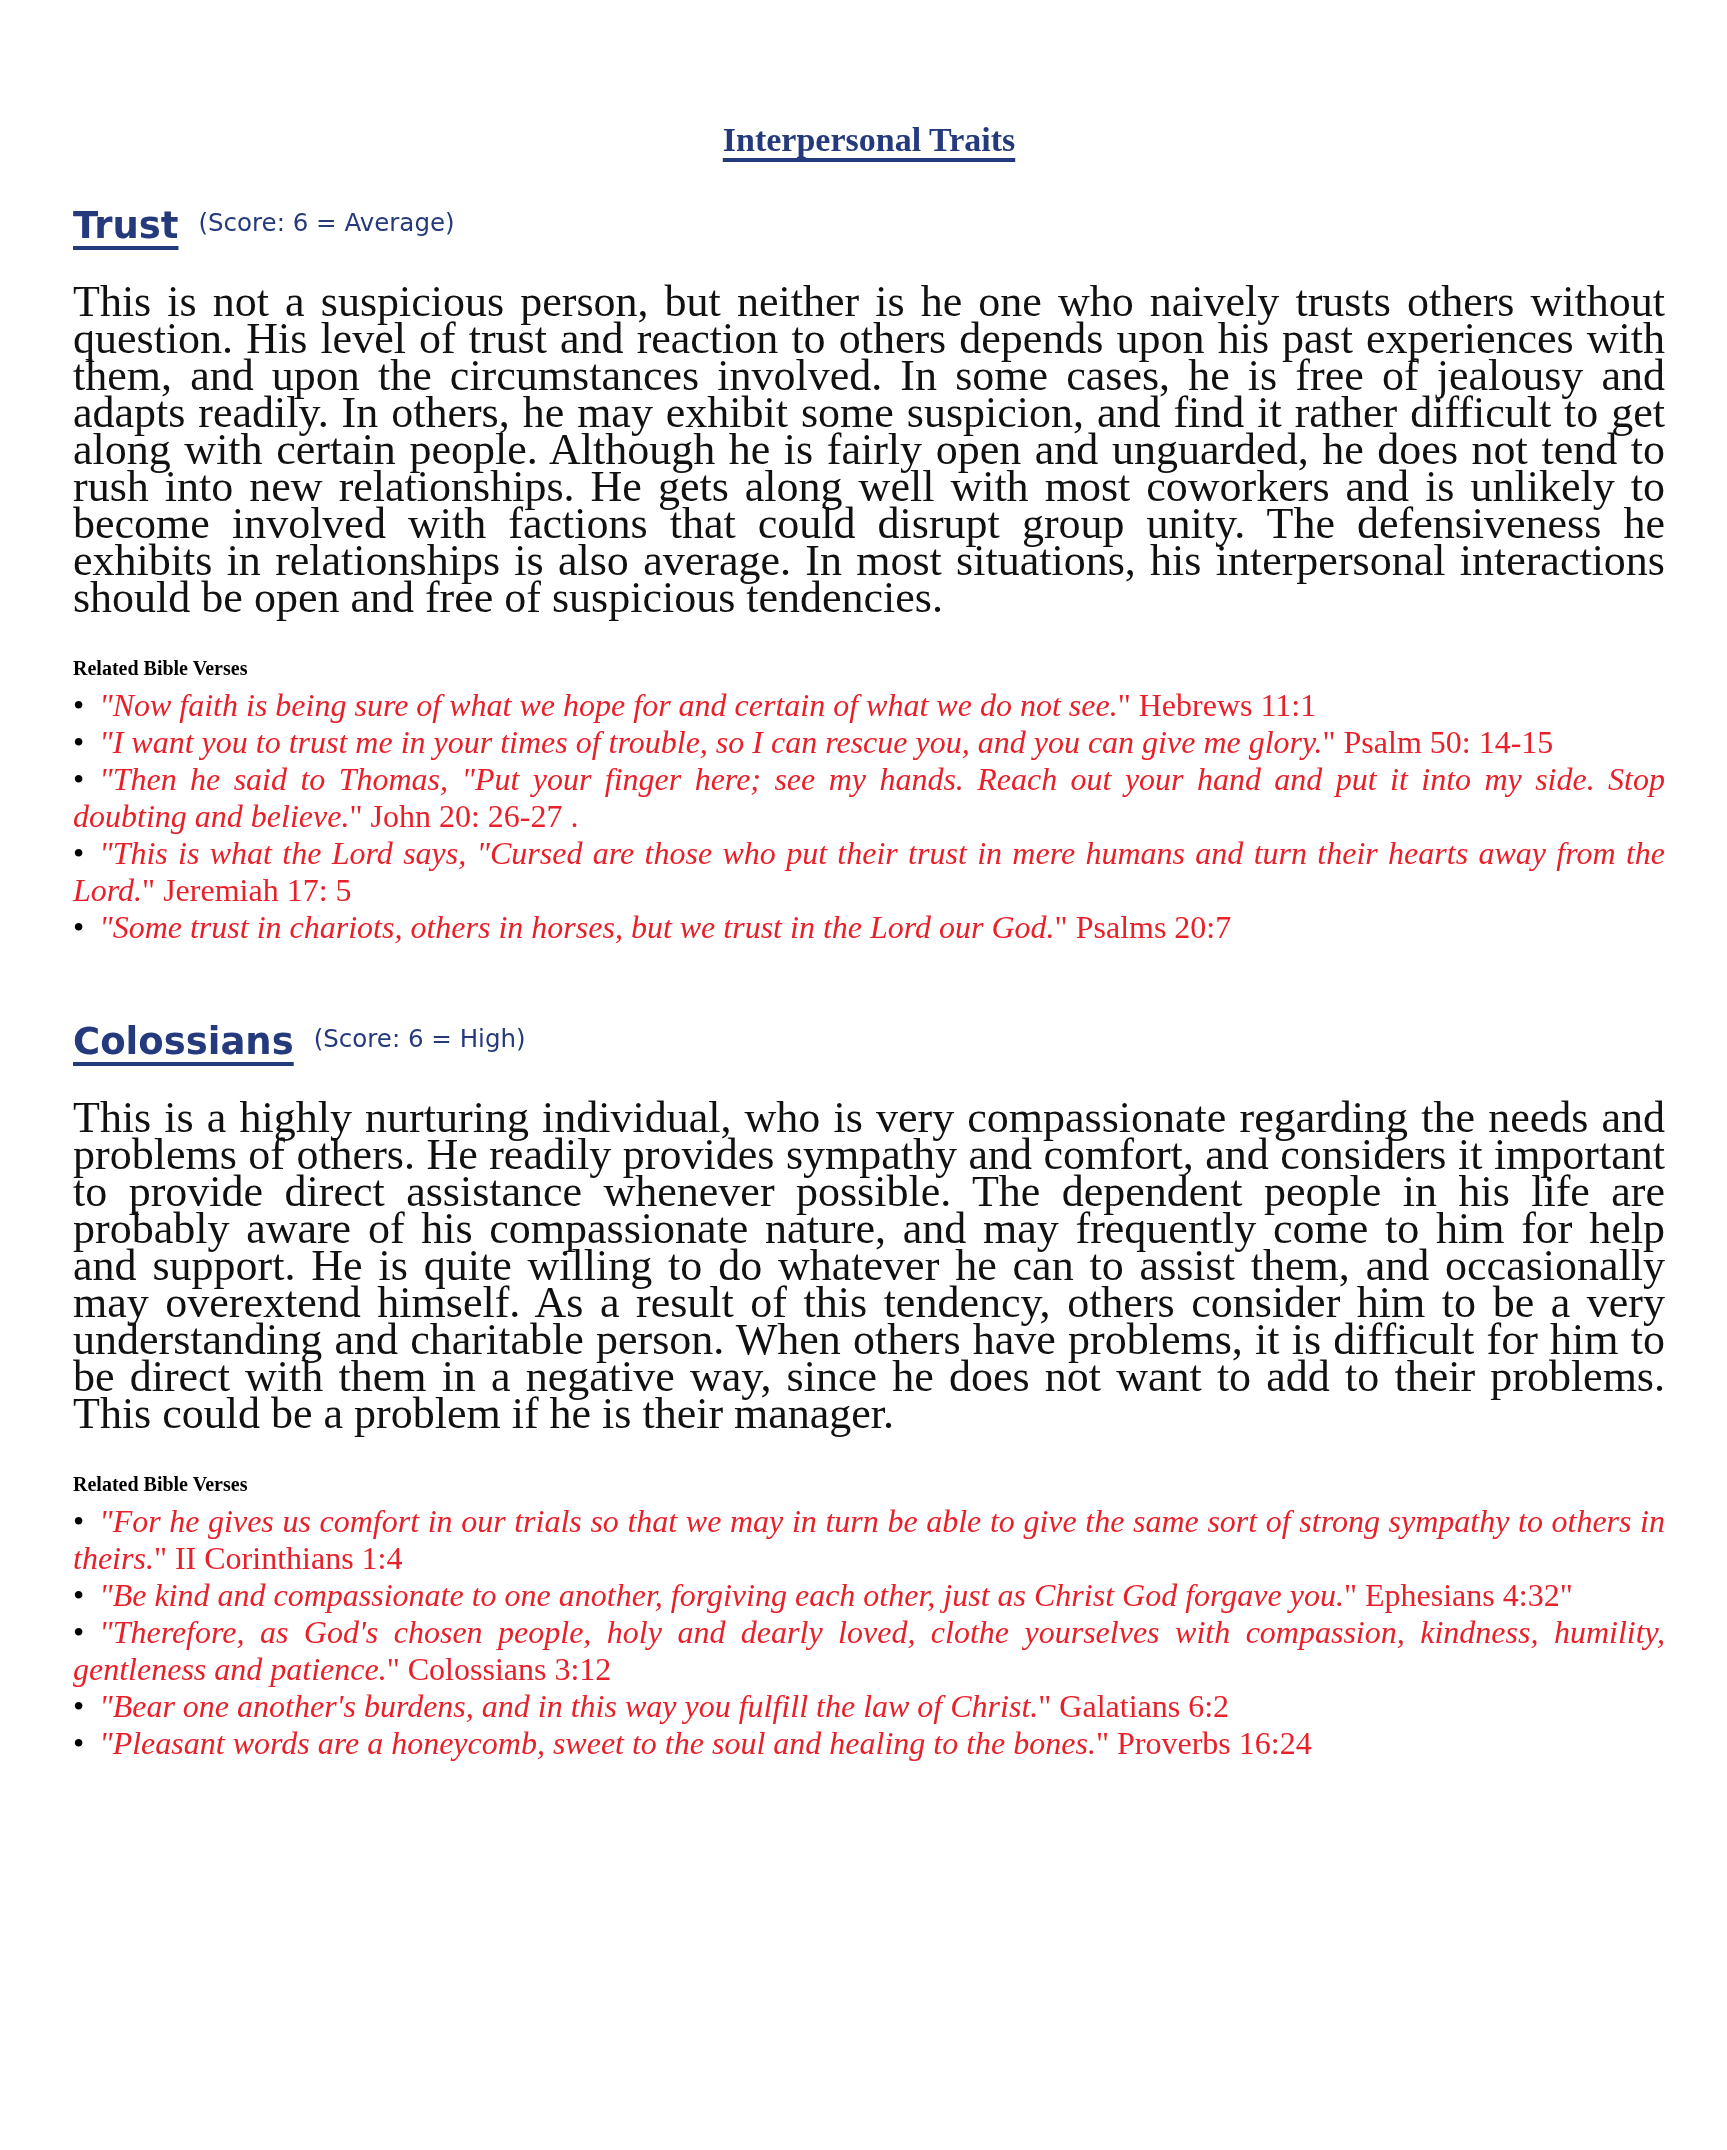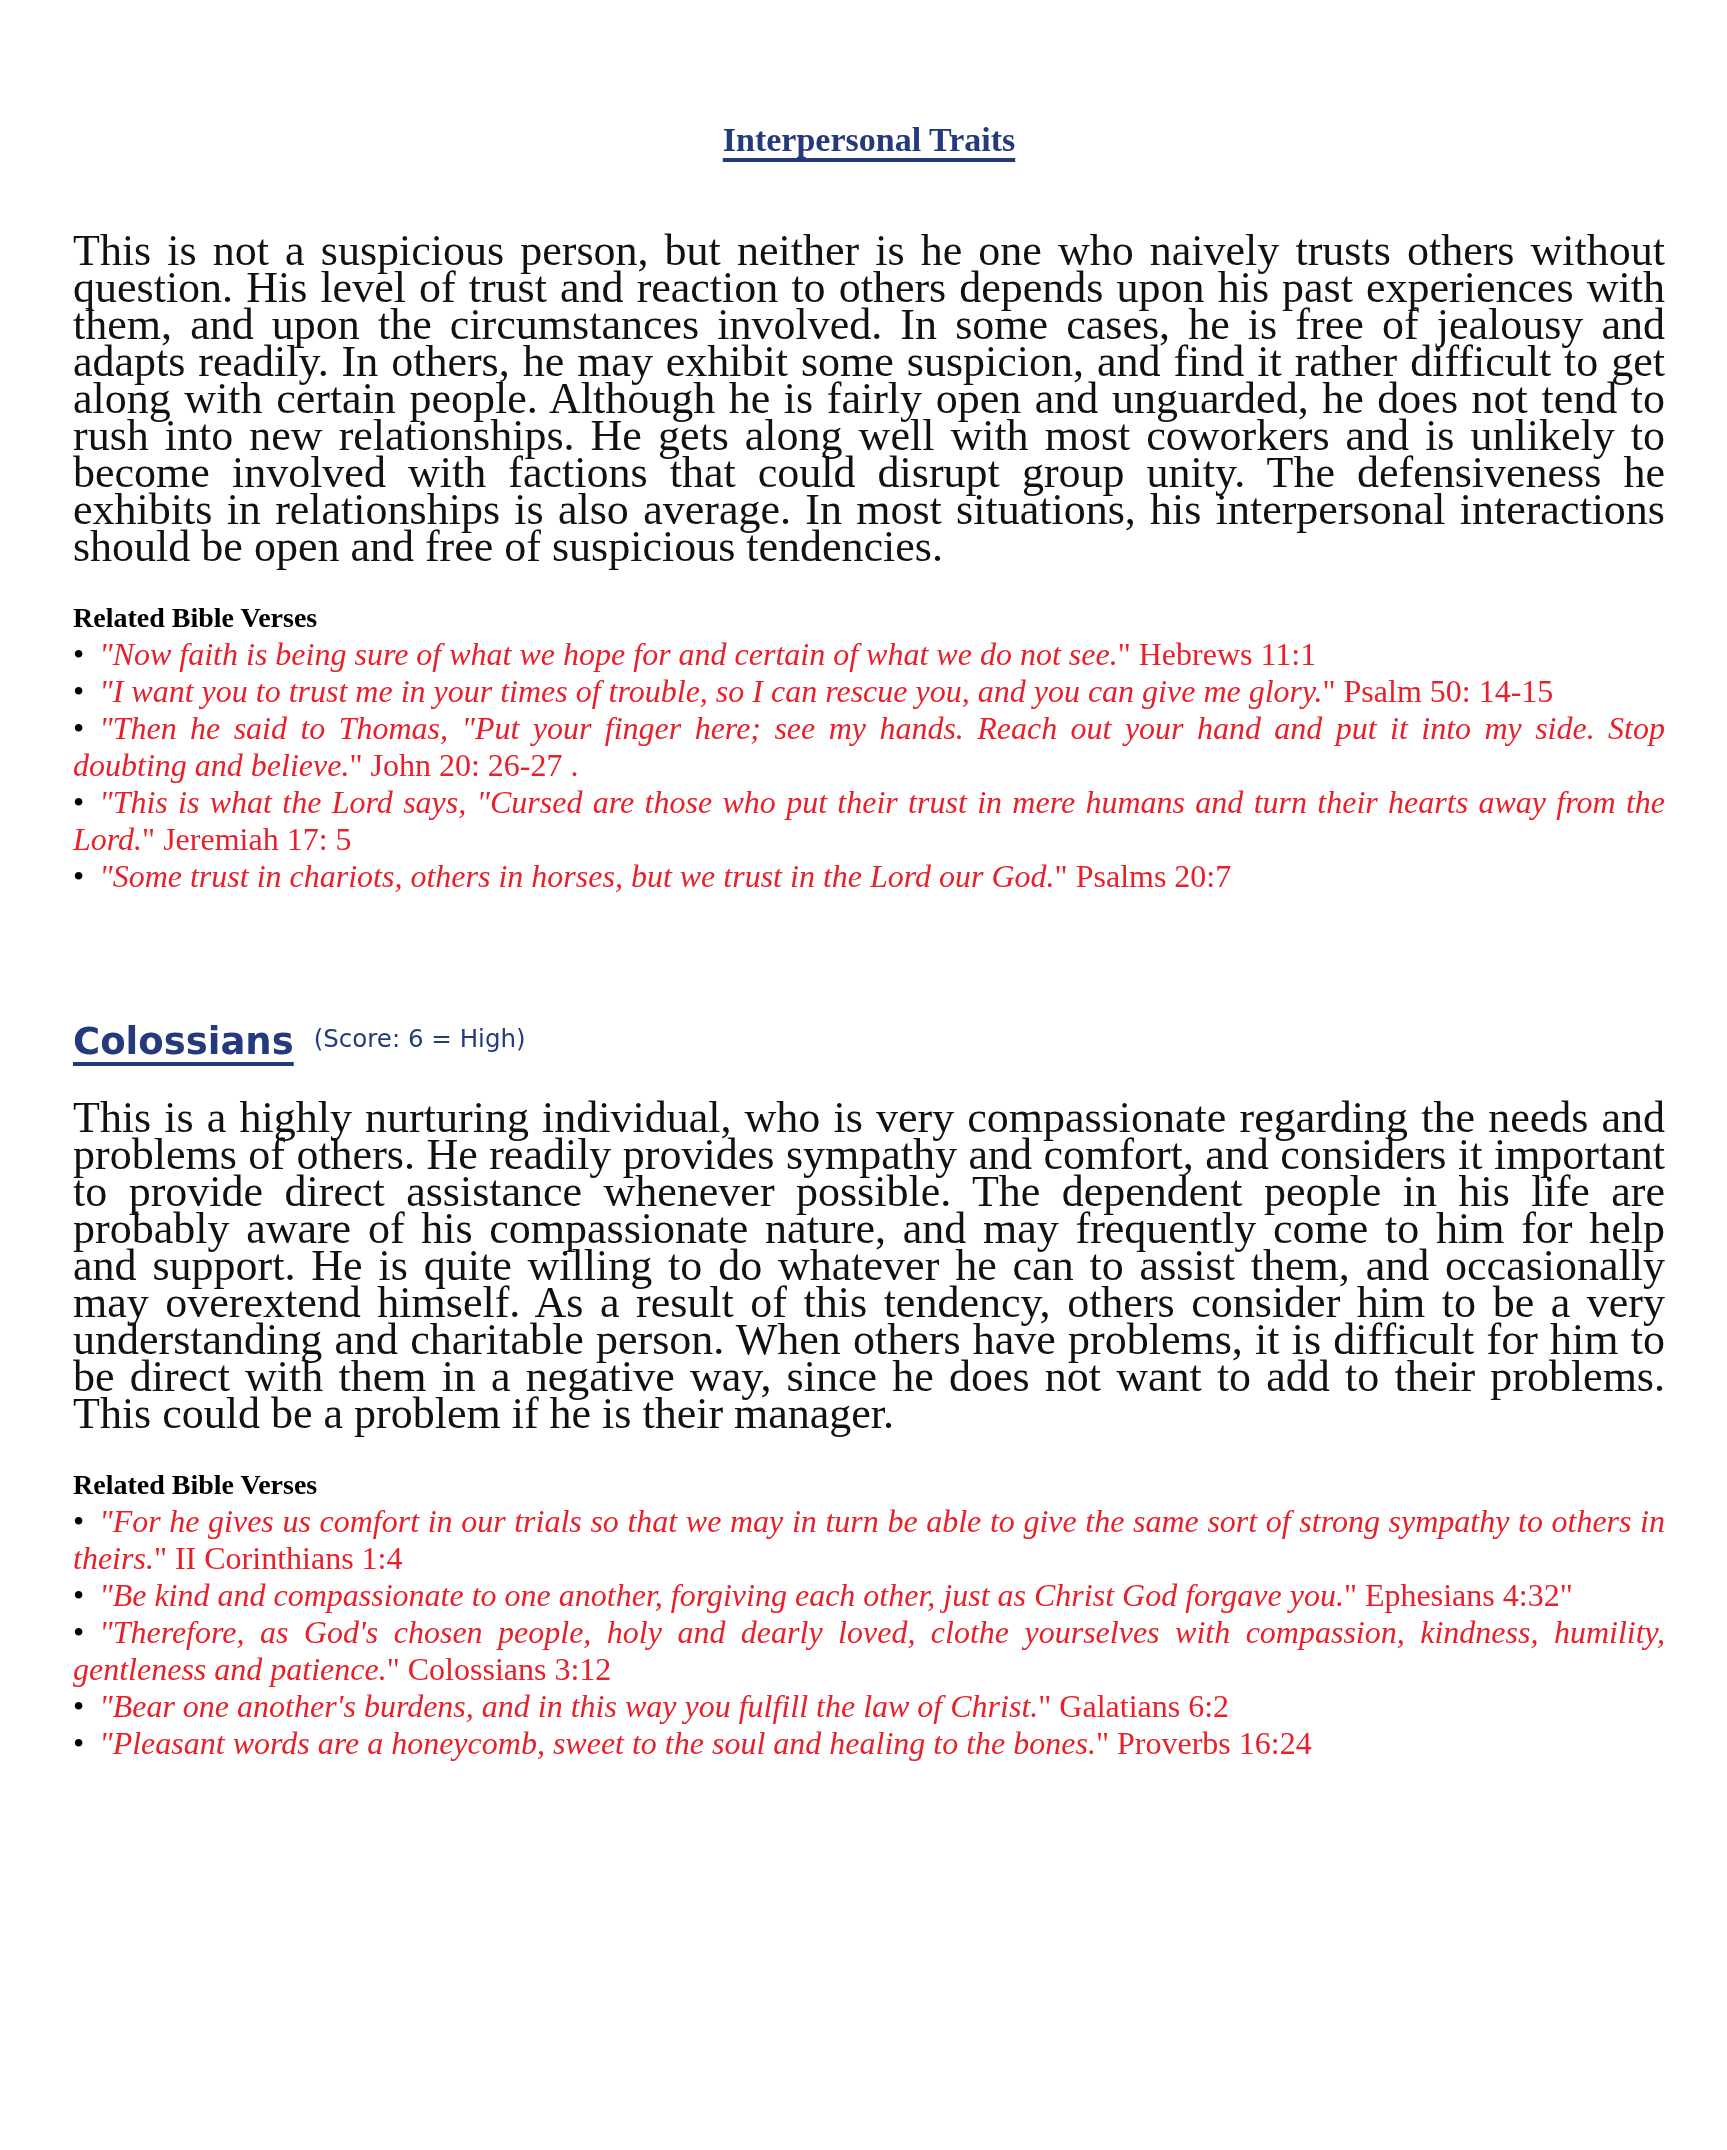--- a/index.html
+++ b/index.html
@@ -20,38 +20,42 @@
   }
   .trait-score {
     font-family: "DejaVu Sans", sans-serif; font-size: 24.5px; color: #253a7c;
     margin-left: 20px; position: relative; top: -6.7px;
   }
   .desc {
     font-family: "Liberation Serif", serif; font-size: 44px; line-height: 37px;
     color: #111; text-align: justify; margin: 25px 0 0 0;
   }
   .verses-heading {
-    font-family: "Liberation Serif", serif; font-weight: bold; font-size: 28px;
+    font-family: "Liberation Serif", serif; font-weight: bold; font-size: 20px;
     line-height: 37px; color: #000; margin-top: 34px;
   }
   .verse-list { list-style: none; padding: 0; margin: 0; }
   .verse {
     font-family: "Liberation Serif", serif; font-size: 32px; line-height: 37px;
     color: #e8202a; text-align: justify;
   }
   .bullet { color: #000; margin-right: 15px; }
   .quote { font-style: italic; }
 </style>
 </head>
 <body>
 
 <div class="page">
   <h1 class="doc-title">Interpersonal Traits</h1>
 
   <section class="section" style="top:207px;">
+    <div class="trait-head">
+      <span class="trait-name">Trust</span>
+      <span class="trait-score">(Score: 6 = Average)</span>
+    </div>
     <p class="desc">This is not a suspicious person, but neither is he one who naively trusts others without question. His level of trust and reaction to others depends upon his past experiences with them, and upon the circumstances involved. In some cases, he is free of jealousy and adapts readily. In others, he may exhibit some suspicion, and find it rather difficult to get along with certain people. Although he is fairly open and unguarded, he does not tend to rush into new relationships. He gets along well with most coworkers and is unlikely to become involved with factions that could disrupt group unity. The defensiveness he exhibits in relationships is also average. In most situations, his interpersonal interactions should be open and free of suspicious tendencies.</p>
     <div class="verses-heading">Related Bible Verses</div>
     <ul class="verse-list">
       <li class="verse"><span class="bullet">•</span><span class="quote">"Now faith is being sure of what we hope for and certain of what we do not see.</span><span>" Hebrews 11:1</span></li>
       <li class="verse"><span class="bullet">•</span><span class="quote">"I want you to trust me in your times of trouble, so I can rescue you, and you can give me glory.</span><span>" Psalm 50: 14-15</span></li>
       <li class="verse"><span class="bullet">•</span><span class="quote">"Then he said to Thomas, "Put your finger here; see my hands. Reach out your hand and put it into my side. Stop doubting and believe.</span><span>" John 20: 26-27 .</span></li>
       <li class="verse"><span class="bullet">•</span><span class="quote">"This is what the Lord says, "Cursed are those who put their trust in mere humans and turn their hearts away from the Lord.</span><span>" Jeremiah 17: 5</span></li>
       <li class="verse"><span class="bullet">•</span><span class="quote">"Some trust in chariots, others in horses, but we trust in the Lord our God.</span><span>" Psalms 20:7</span></li>
     </ul>
   </section>

